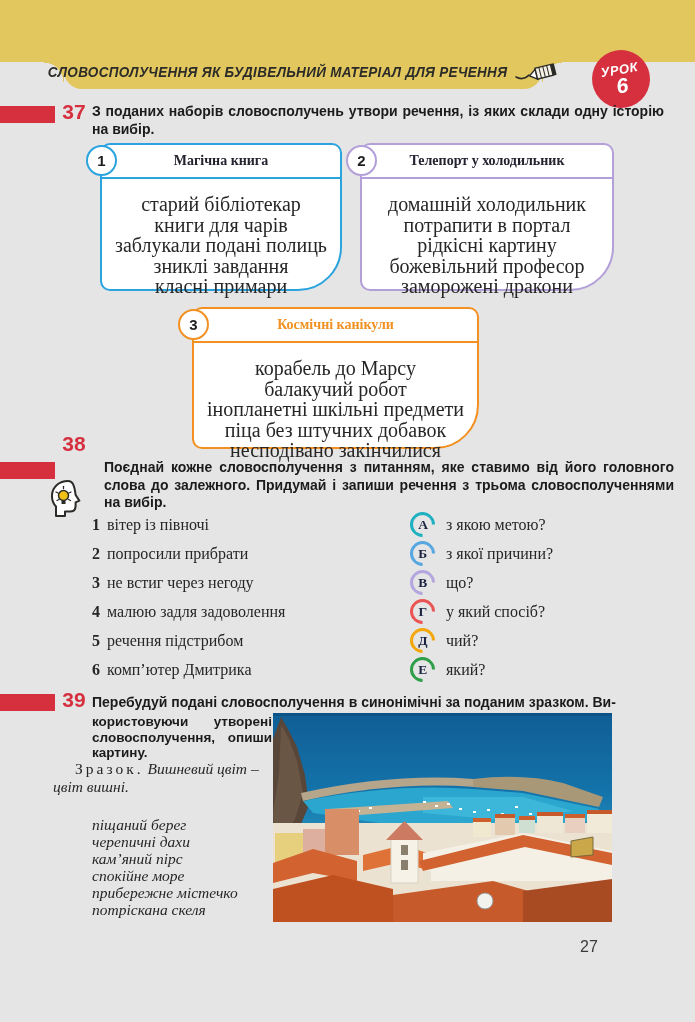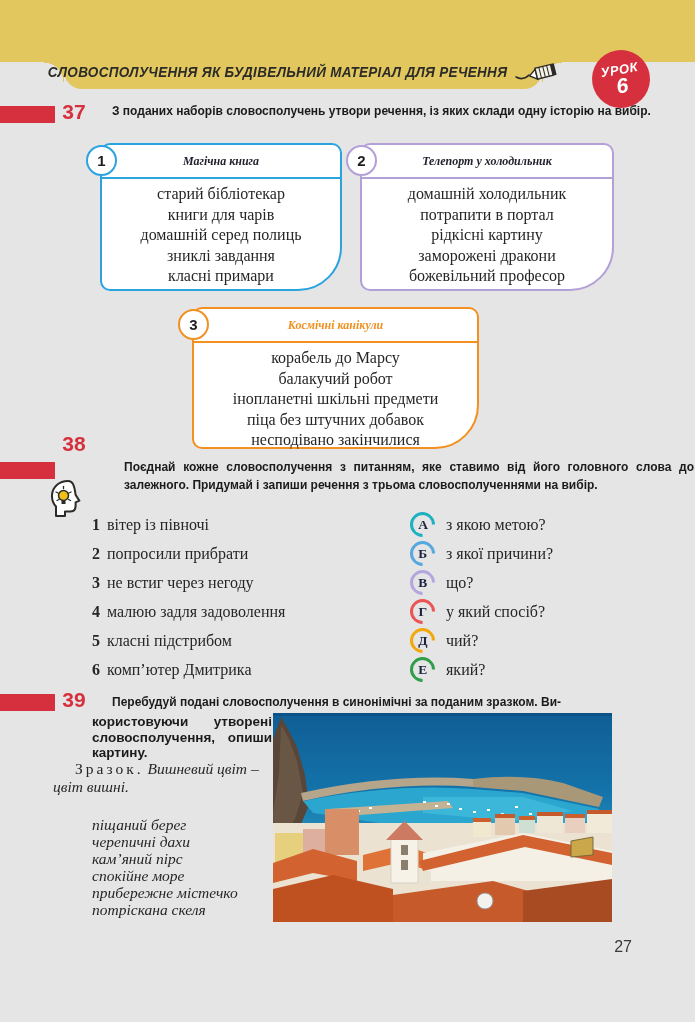--- a/index.html
+++ b/index.html
@@ -19,30 +19,30 @@
               white-space:nowrap;transform:scaleY(1.05);}
   .lesson-badge{position:absolute;left:592px;top:50px;width:58px;height:58px;border-radius:50%;
                 background:#d6303e;color:#fff;display:flex;flex-direction:column;align-items:center;
                 justify-content:center;transform:rotate(-10deg);line-height:1;}
   .lesson-word{font-weight:bold;font-style:italic;font-size:13px;letter-spacing:.5px;}
   .lesson-num{font-weight:bold;font-style:italic;font-size:21px;margin-top:-1px;}
   
   .exbar{position:absolute;left:0;width:55px;height:17px;background:#d6303e;}
   .exnum{position:absolute;left:56px;width:36px;text-align:center;font-weight:bold;
          font-size:21px;color:#d6303e;}
-  .instr{position:absolute;font-weight:bold;font-size:12px;line-height:17.5px;color:#1b1b1b;
-         text-align:justify;margin-left:20px;}
+  .instr{position:absolute;font-weight:bold;font-size:14px;line-height:17.5px;color:#1b1b1b;
+         text-align:justify;}
   
   .card{position:absolute;background:#fff;border:2px solid var(--c);
         border-radius:10px 10px 44px 10px;}
   .card-head{height:32px;border-bottom:2px solid var(--c);display:flex;align-items:center;
              justify-content:center;font-family:"Liberation Serif",serif;font-weight:bold;
-             font-size:12px;color:#22232e;font-style:italic;}
-  .card-items{padding-top:5px;text-align:center;font-family:"Liberation Serif",serif;
-              font-size:16px;line-height:20.5px;color:#262626;}
+             font-size:14px;color:#22232e;}
+  .card-items{padding-top:15px;text-align:center;font-family:"Liberation Serif",serif;
+              font-size:20px;line-height:20.5px;color:#262626;}
   .card-circle{position:absolute;left:-16px;top:0;width:27px;height:27px;background:#fff;
                border:2px solid var(--c);border-radius:50%;display:flex;align-items:center;
                justify-content:center;font-weight:bold;font-size:15px;color:#1e1e1e;}
   
   .pairs{position:absolute;left:92px;top:510px;width:575px;}
   .pair{display:flex;align-items:center;height:29px;}
   .pleft{width:318px;font-family:"Liberation Serif",serif;font-size:16px;color:#262626;}
   .pleft b{margin-right:7px;}
   .ring{width:19px;height:19px;border-radius:50%;border:3px solid #999;
         border-bottom-color:transparent !important;transform:rotate(-45deg);
@@ -53,21 +53,21 @@
   
   .ex39-cont{position:absolute;left:92px;top:714px;width:180px;font-weight:bold;font-size:13.5px;
              line-height:15.5px;color:#1b1b1b;text-align:justify;}
   .sample{position:absolute;left:53px;top:760px;width:213px;font-family:"Liberation Serif",serif;
           font-size:15.5px;line-height:17.5px;color:#262626;text-indent:22px;}
   .sample-label{letter-spacing:3px;margin-top:36px;}
   .sample-text{font-style:italic;}
   .words{position:absolute;left:92px;top:816px;font-family:"Liberation Serif",serif;
          font-size:15.5px;line-height:17px;color:#262626;font-style:italic;}
   .photo{position:absolute;left:273px;top:713px;width:339px;height:209px;overflow:hidden;}
-  .page-number{position:absolute;left:580px;top:938px;width:52px;text-align:right;
+  .page-number{position:absolute;left:580px;top:938px;width:52px;
                font-size:16px;color:#3a3a3a;}
   .idea-icon{position:absolute;left:45px;top:478px;}
   svg{display:block;}
 </style>
 </head>
 <body>
 
 <div class="page">
 
   <div class="band"></div>
@@ -98,35 +98,35 @@
   <div class="exbar" style="top:106px"></div>
   <div class="exnum" style="top:100px">37</div>
   <div class="instr" style="left:92px;top:103px;width:572px">З поданих наборів словосполучень утвори речення, із яких склади одну історію на вибір.</div>
 
   <div class="card" style="left: 100px; top: 143px; width: 238px; height: 144px; --c: #2ba3df;">
     <div class="card-circle">1</div>
     <div class="card-head">Магічна книга</div>
     <div class="card-items">
       <div>старий бібліотекар</div>
       <div>книги для чарів</div>
-      <div>домашній серед полиць</div>
+      <div>заблукали подані полиць</div>
       <div>зниклі завдання</div>
       <div>класні примари</div>
     </div>
   </div>
 
   <div class="card" style="left: 360px; top: 143px; width: 250px; height: 144px; --c: #b3a0d9;">
     <div class="card-circle">2</div>
     <div class="card-head">Телепорт у холодильник</div>
     <div class="card-items">
       <div>домашній холодильник</div>
       <div>потрапити в портал</div>
       <div>рідкісні картину</div>
+      <div>божевільний професор</div>
       <div>заморожені дракони</div>
-      <div>божевільний професор</div>
     </div>
   </div>
 
   <div class="card" style="left: 192px; top: 307px; width: 283px; height: 138px; --c: #f29122;">
     <div class="card-circle">3</div>
     <div class="card-head" style="color: rgb(240, 145, 34);">Космічні канікули</div>
     <div class="card-items">
       <div>корабель до Марсу</div>
       <div>балакучий робот</div>
       <div>інопланетні шкільні предмети</div>
@@ -176,21 +176,21 @@
       <div class="pq">що?</div>
     </div>
     <div class="pair">
       <div class="pleft"><b>4</b><span>малюю задля задоволення</span></div>
       <div class="ring" style="border-color: rgb(234, 84, 85);">
           <span>Г</span>
         </div>
       <div class="pq">у який спосіб?</div>
     </div>
     <div class="pair">
-      <div class="pleft"><b>5</b><span>класні підстрибом</span></div>
+      <div class="pleft"><b>5</b><span>речення підстрибом</span></div>
       <div class="ring" style="border-color: rgb(242, 167, 10);">
           <span>Д</span>
         </div>
       <div class="pq">чий?</div>
     </div>
     <div class="pair">
       <div class="pleft"><b>6</b><span>комп’ютер Дмитрика</span></div>
       <div class="ring" style="border-color: rgb(47, 158, 73);">
           <span>Е</span>
         </div>

